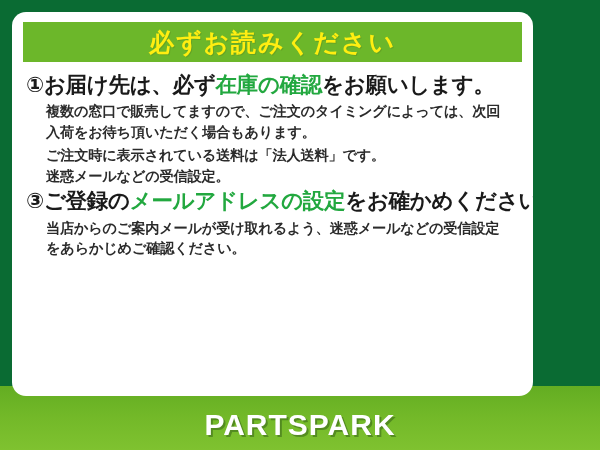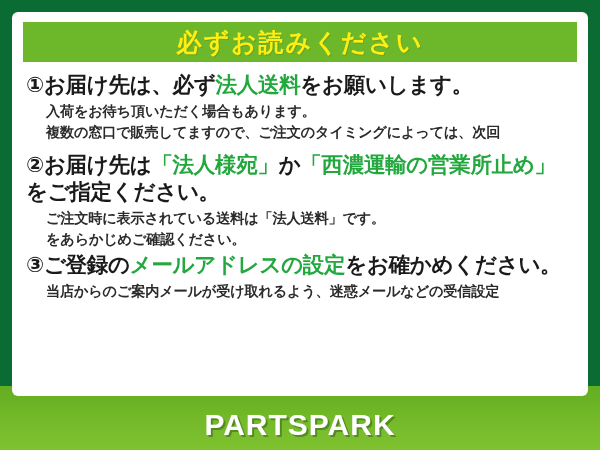--- a/index.html
+++ b/index.html
@@ -38,24 +38,24 @@
     color: #ffffff;
     text-shadow: 2px 2px 0 rgba(40,80,20,0.45);
     z-index: 3;
     font-family: "Liberation Sans", "DejaVu Sans", sans-serif;
   }
   
   .card {
     position: absolute;
     left: 12px;
     top: 12px;
-    width: 576px;
+    width: 521px;
     height: 384px;
     background: #ffffff;
-    border-radius: 6px;
+    border-radius: 14px;
     z-index: 2;
     box-sizing: border-box;
     overflow: hidden;
   }
   .title-bar {
     margin: 10px 11px 0 11px;
     height: 40px;
     background: #6cb72a;
     display: flex;
     align-items: center;
@@ -112,39 +112,39 @@
 
   <div class="card">
 
     <div class="title-bar">
       <span class="title-text">必ずお読みください</span>
     </div>
 
     <div class="items">
 
       <div class="item" id="item-1">
-        <div class="item-head"><span>①</span><span>お届け先は、必ず</span><span class="hl">法人送料</span><span>をお願いします。</span></div>
+        <div class="item-head"><span>①</span><span>お届け先は、必ず</span><span class="hl">在庫の確認</span><span>をお願いします。</span></div>
         <div class="item-body">
+          <div>複数の窓口で販売してますので、ご注文のタイミングによっては、次回</div>
           <div>入荷をお待ち頂いただく場合もあります。</div>
-          <div>複数の窓口で販売してますので、ご注文のタイミングによっては、次回</div>
         </div>
       </div>
 
       <div class="item" id="item-2">
-        <div class="item-head wrap"><span>②</span><span>お届け先は</span><span class="hl">「法人様宛」</span><span>か</span><span class="hl">「西濃運輸の営業所止め」</span><span>をご指定ください。</span></div>
         <div class="item-body">
           <div>ご注文時に表示されている送料は「法人送料」です。</div>
-          <div>をあらかじめご確認ください。</div>
+          <div>迷惑メールなどの受信設定。</div>
         </div>
       </div>
 
       <div class="item" id="item-3">
         <div class="item-head"><span>③</span><span>ご登録の</span><span class="hl">メールアドレスの設定</span><span>をお確かめください。</span></div>
         <div class="item-body">
           <div>当店からのご案内メールが受け取れるよう、迷惑メールなどの受信設定</div>
+          <div>をあらかじめご確認ください。</div>
         </div>
       </div>
 
     </div>
   </div>
 
   <div class="footer-label">PARTSPARK</div>
 
 </div>
 

